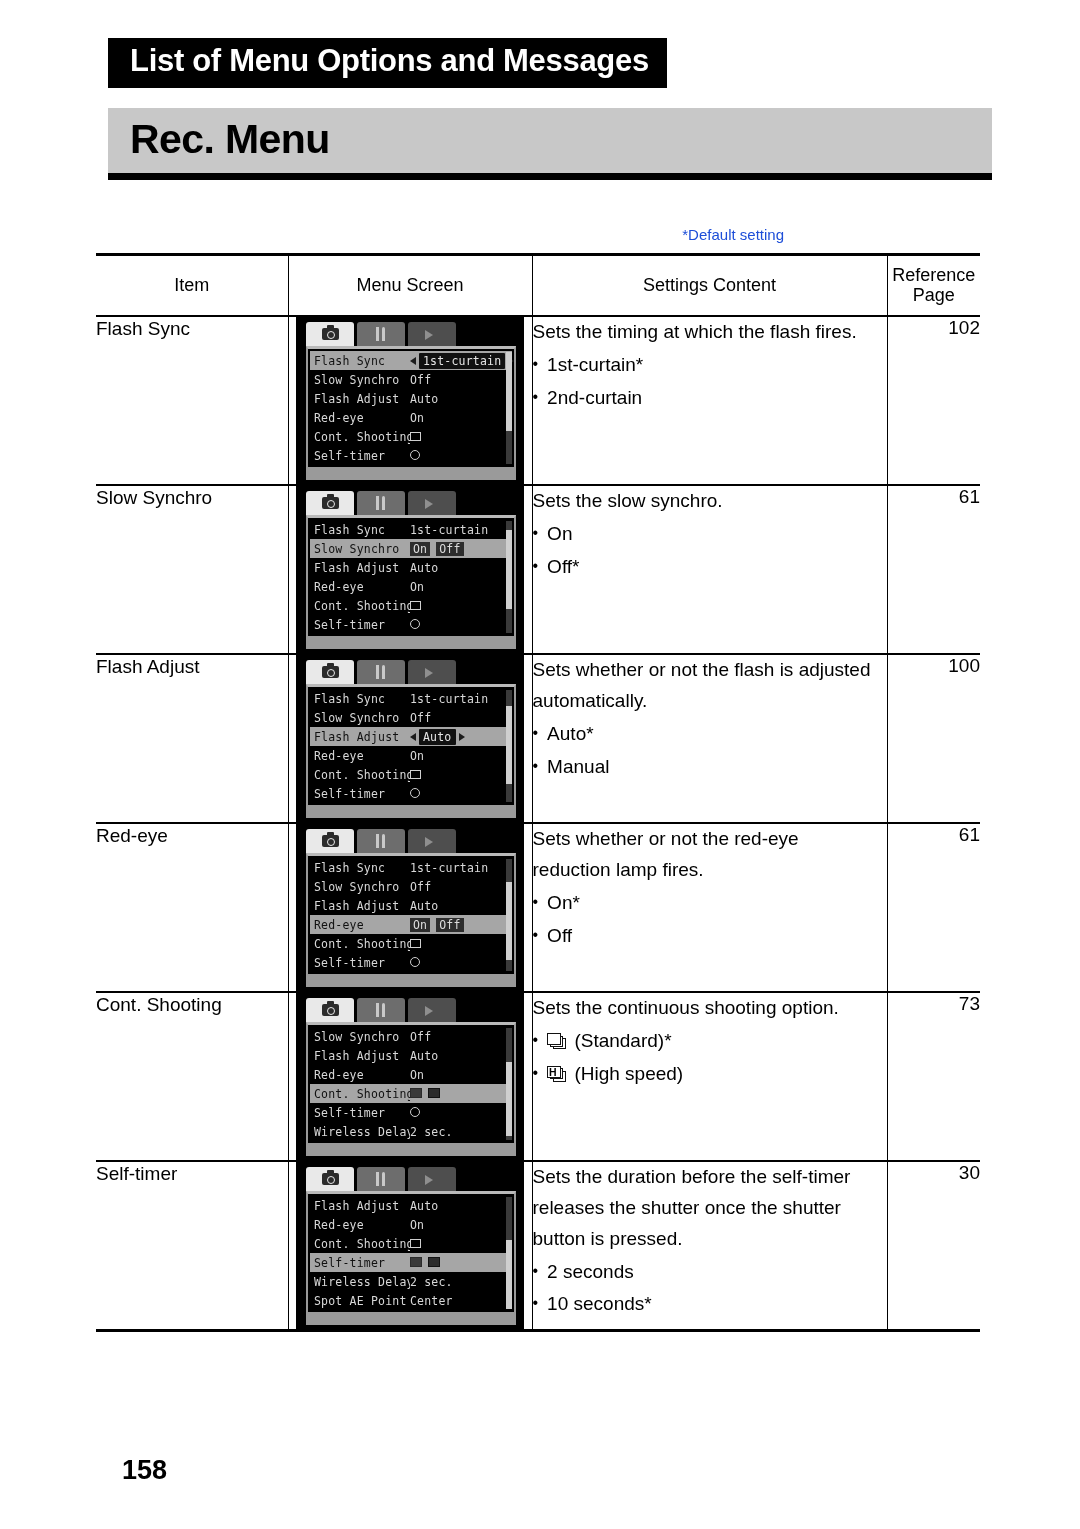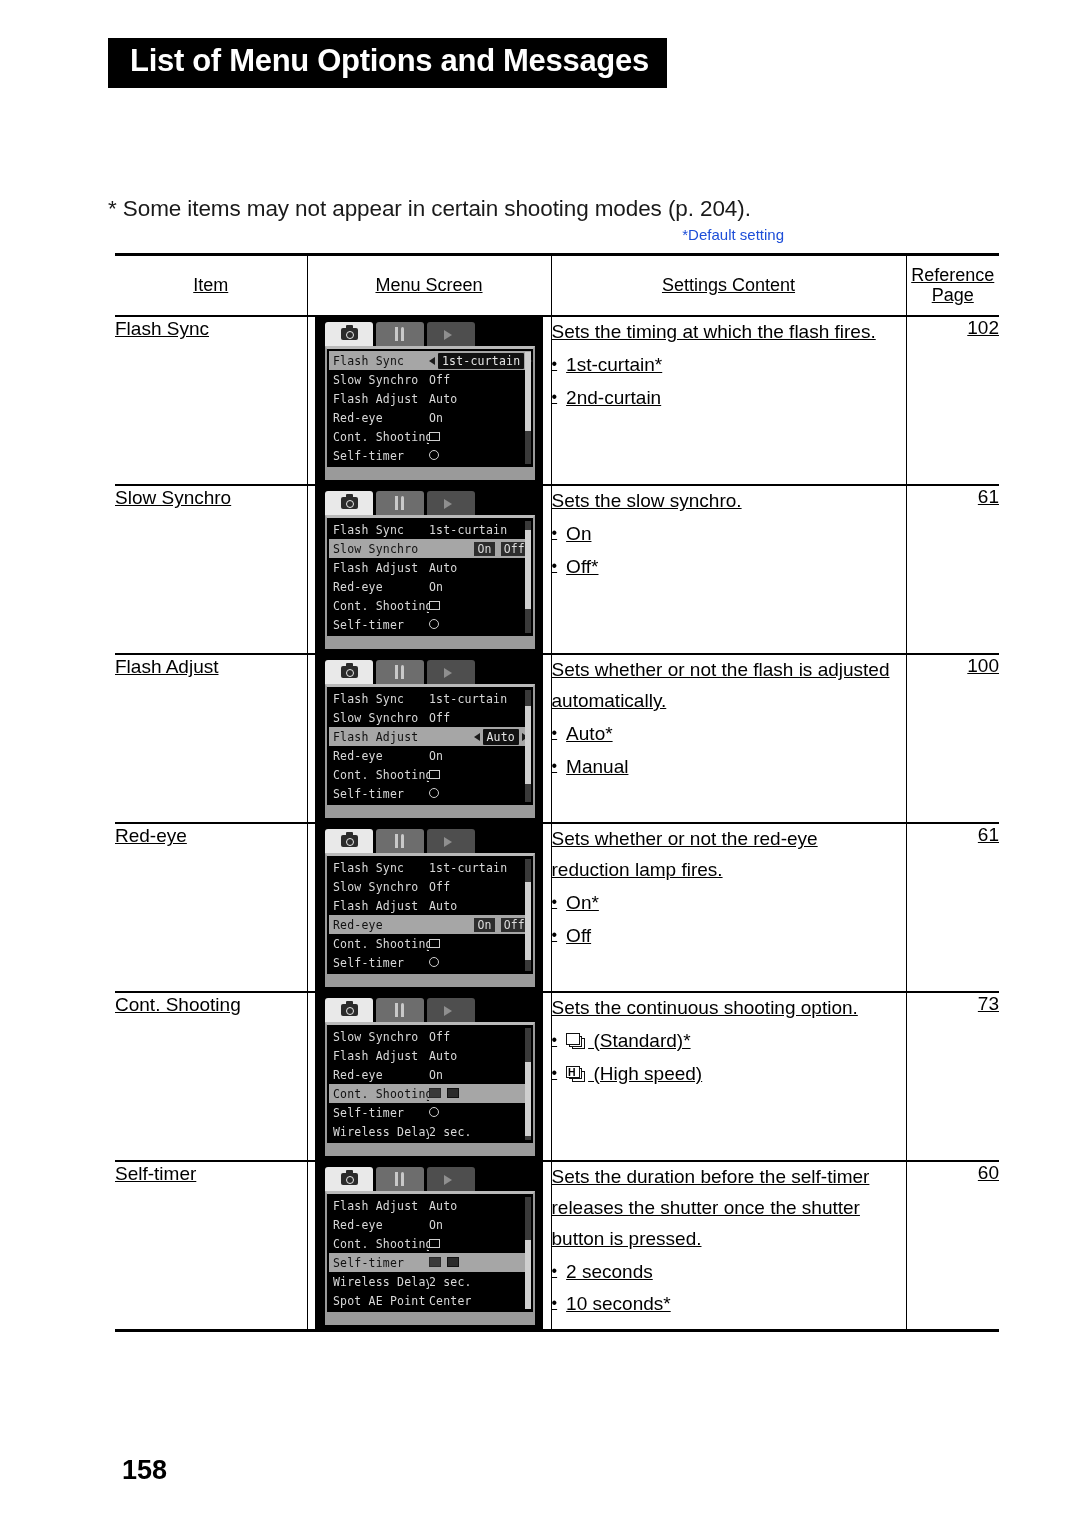--- a/index.html
+++ b/index.html
@@ -56,25 +56,24 @@
   .default-note {
     position: absolute;
     right: 88px; top: 226px;
     font-size: 15px;
     color: #1d4ed8;
   }
 
   
   table.menu-table {
     position: absolute;
-    left: 115px; top: 253px;
+    left: 96px; top: 253px;
     width: 884px;
     border-collapse: collapse;
     table-layout: fixed;
-    text-decoration: underline;
   }
   table.menu-table col.c-item   { width: 192px; }
   table.menu-table col.c-screen { width: 244px; }
   table.menu-table col.c-set    { width: 355px; }
   table.menu-table col.c-ref    { width: 93px; }
 
   .menu-table thead th {
     font-size: 18px;
     font-weight: normal;
     text-align: center;
@@ -210,21 +209,21 @@
     display: flex;
     align-items: center;
     height: 19px;
     padding: 0 3px 0 4px;
     color: #d8d8d8;
     font-size: 11.5px;
     letter-spacing: 0.2px;
     white-space: nowrap;
   }
   .lcd-row .lbl { flex: 0 0 96px; overflow: hidden; }
-  .lcd-row .val { flex: 1 1 auto; justify-content: flex-end; }
+  .lcd-row .val { flex: 1 1 auto; }
   .lcd-row.sel {
     background: #a6a6a6;
     color: #111;
   }
   .lcd-row.sel .val-box {
     display: inline-flex; align-items: center; gap: 3px;
   }
   .lcd-row.sel .arrow-l,
   .lcd-row.sel .arrow-r {
     width: 0; height: 0; display: inline-block;
@@ -263,22 +262,24 @@
     font-weight: bold;
   }
 </style>
 </head>
 <body>
 
 <div class="page">
 
   <div class="chapter-banner">List of Menu Options and Messages</div>
 
-
-  <div class="intro-note">* Some items may not appear in certain shooting modes (p. 204).</div>
+  <div class="section-banner">
+    <div class="section-title">Rec. Menu</div>
+  </div>
+
   <div class="default-note">*Default setting</div>
 
   <table class="menu-table">
     <colgroup>
       <col class="c-item">
         <col class="c-screen">
         <col class="c-set">
         <col class="c-ref">
     </colgroup>
     <thead>
@@ -626,19 +627,19 @@
             <span class="desc-line">button is pressed.</span>
             <span class="opt-line">
               <span class="opt-bullet">•</span>
               <span class="opt-text">2 seconds</span>
             </span>
             <span class="opt-line">
               <span class="opt-bullet">•</span>
               <span class="opt-text">10 seconds*</span>
             </span>
           </td>
-          <td class="cell-ref vr">60</td>
+          <td class="cell-ref vr">30</td>
         </tr>
       </tbody>
   </table>
 
   <div class="page-number">158</div>
 </div>
 
 </body></html>

